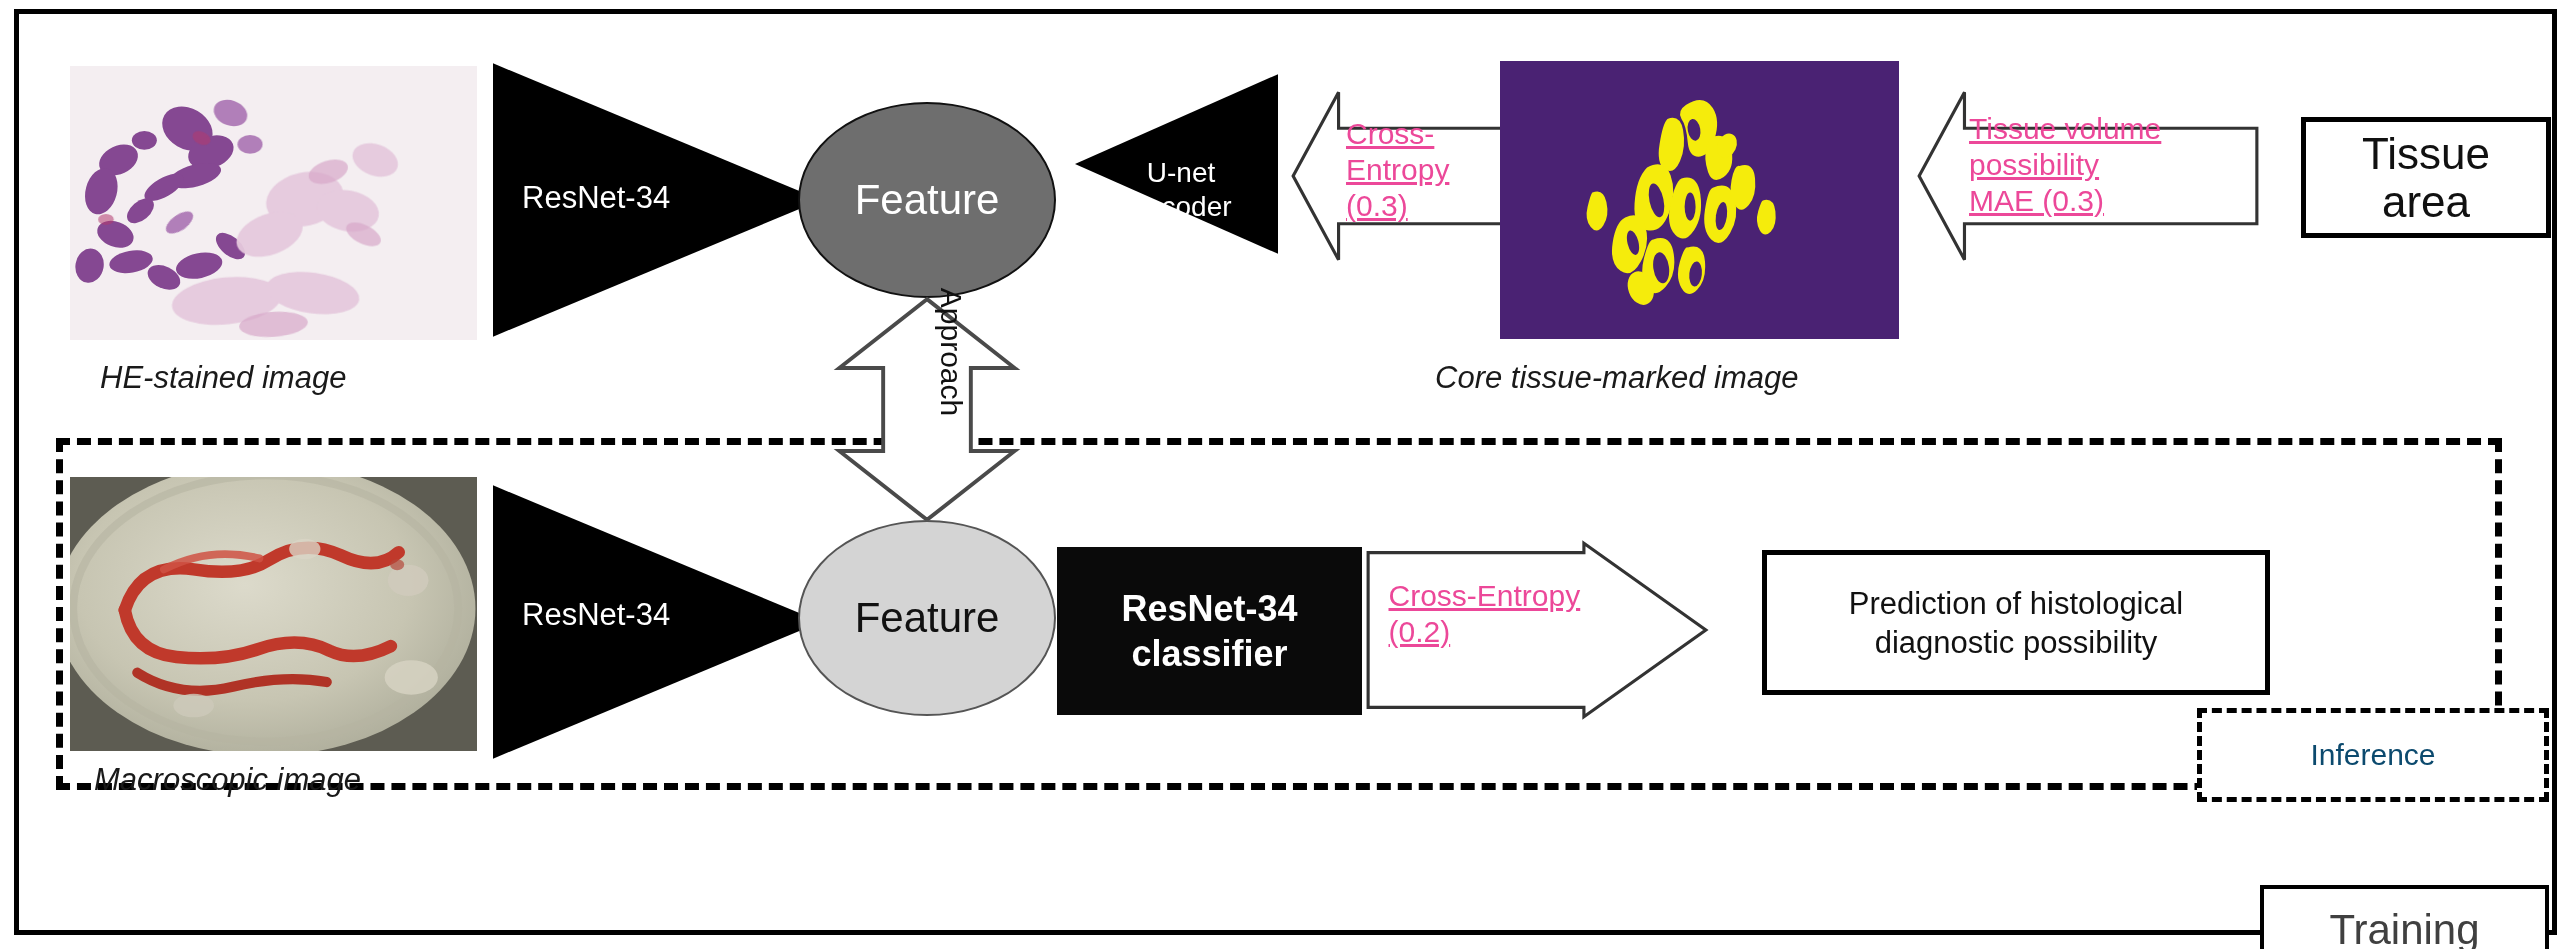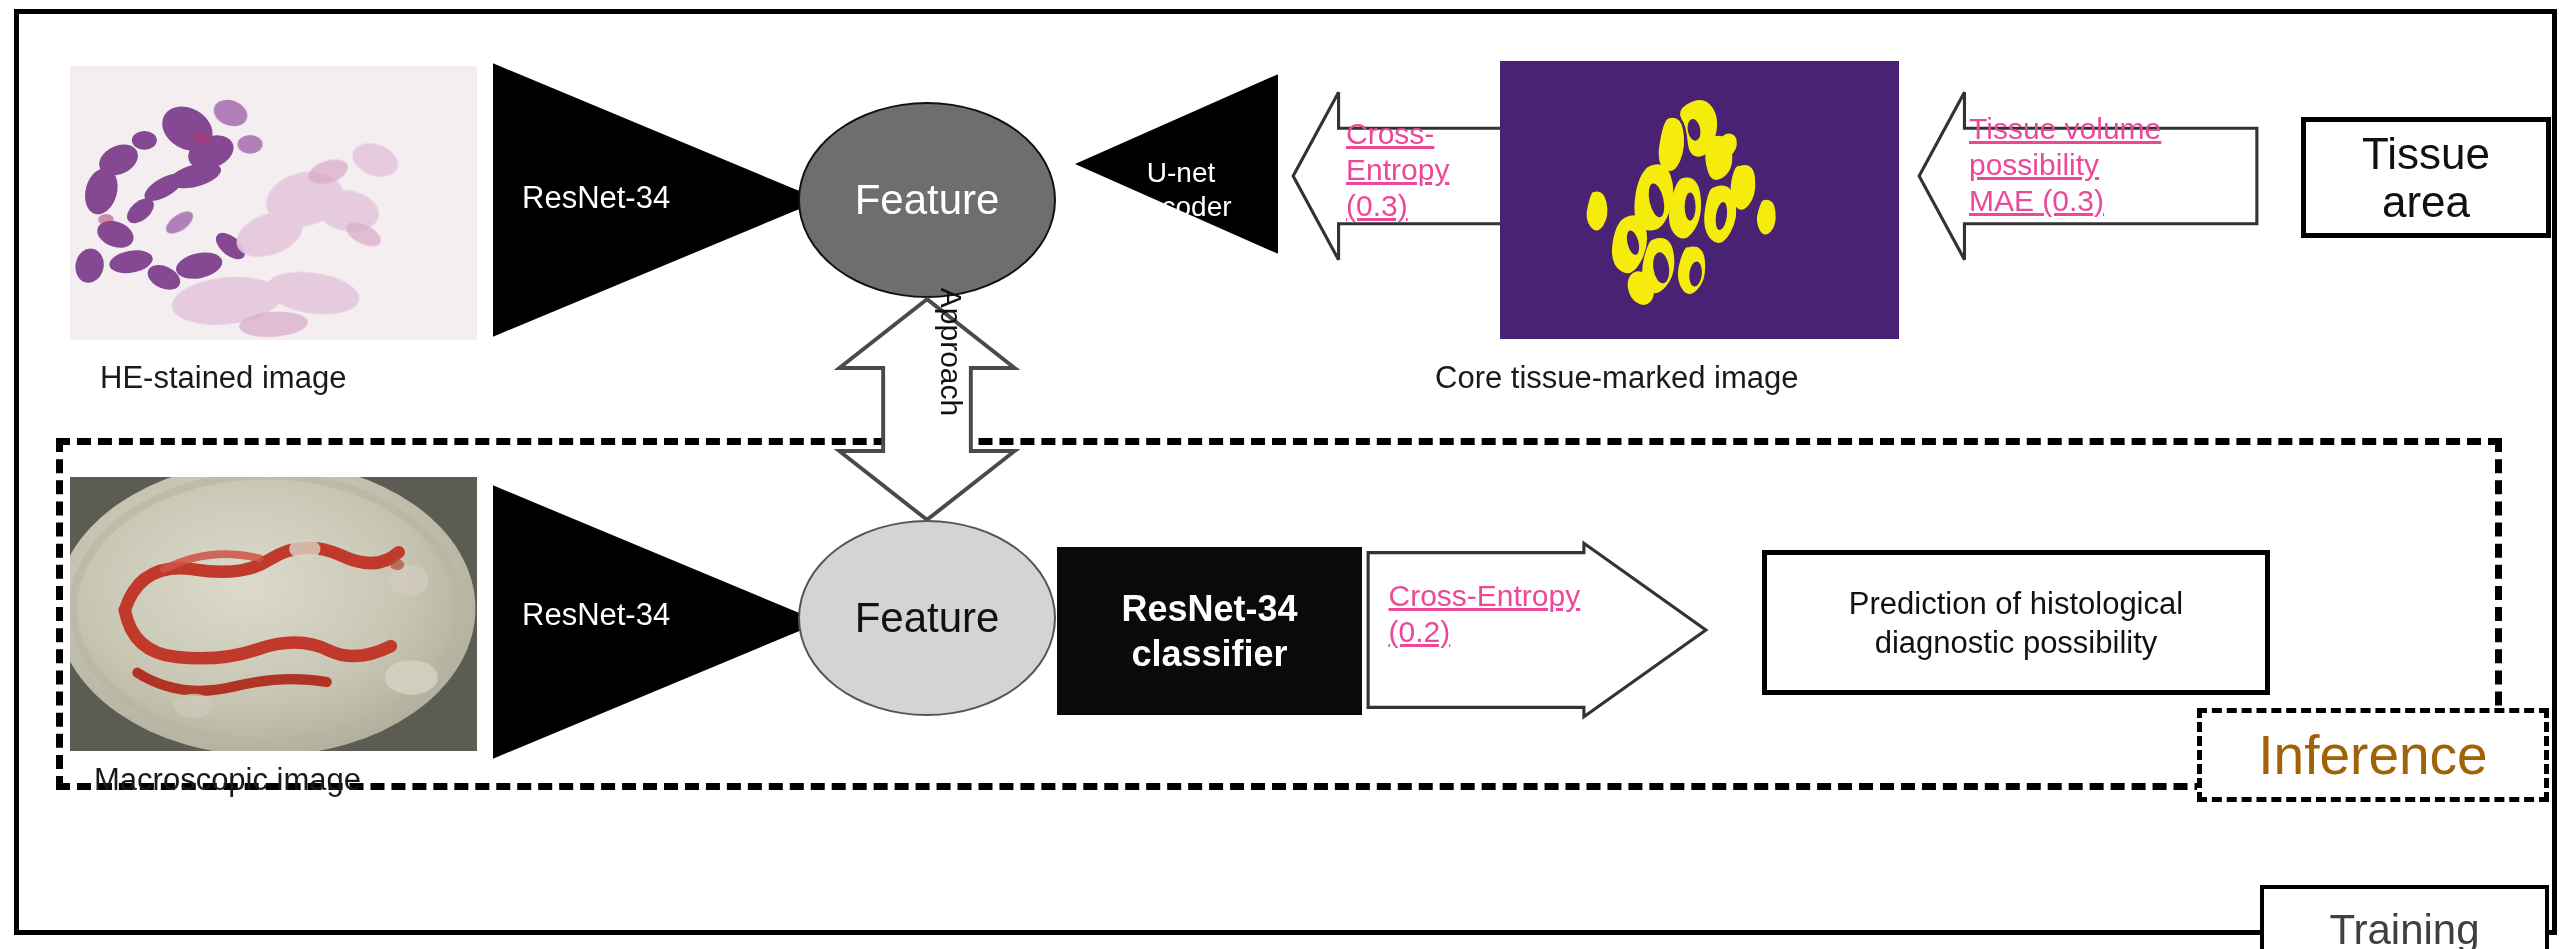--- a/index.html
+++ b/index.html
@@ -51,20 +51,21 @@
     width: 407px; height: 274px;
     background: radial-gradient(ellipse at 45% 45%, #d8d6c9 0%, #c9c7b4 45%, #b9b9a6 75%, #a9a996 100%);
   }
   .img-box svg { display:block; width:100%; height:100%; }
 
   .caption {
     position: absolute;
     font-size: 31px;
     color: #1a1a1a;
     white-space: nowrap;
+    font-style: italic;
   }
   .cap-he     { left: 100px; top: 360px; }
   .cap-macro  { left: 94px; top: 762px; }
   .cap-core   { left: 1435px; top: 360px; }
 
   
   .tri {
     position: absolute;
   }
   .tri svg { display:block; }
@@ -201,22 +202,22 @@
     width: 508px; height: 145px;
     border: 5.5px solid #000;
     font-size: 31px;
     color: #111;
     line-height: 39px;
   }
   .inference-label-box {
     left: 2197px; top: 708px;
     width: 352px; height: 94px;
     border: 5.5px dashed #000;
-    font-size: 55px;
-    color: #a16207;
+    font-size: 30px;
+    color: #0c4a6e;
   }
   .training-label-box {
     left: 2260px; top: 885px;
     width: 289px; height: 90px;
     border: 4.7px solid #000;
     font-size: 42px;
     color: #404040;
   }
 </style>
 </head>

